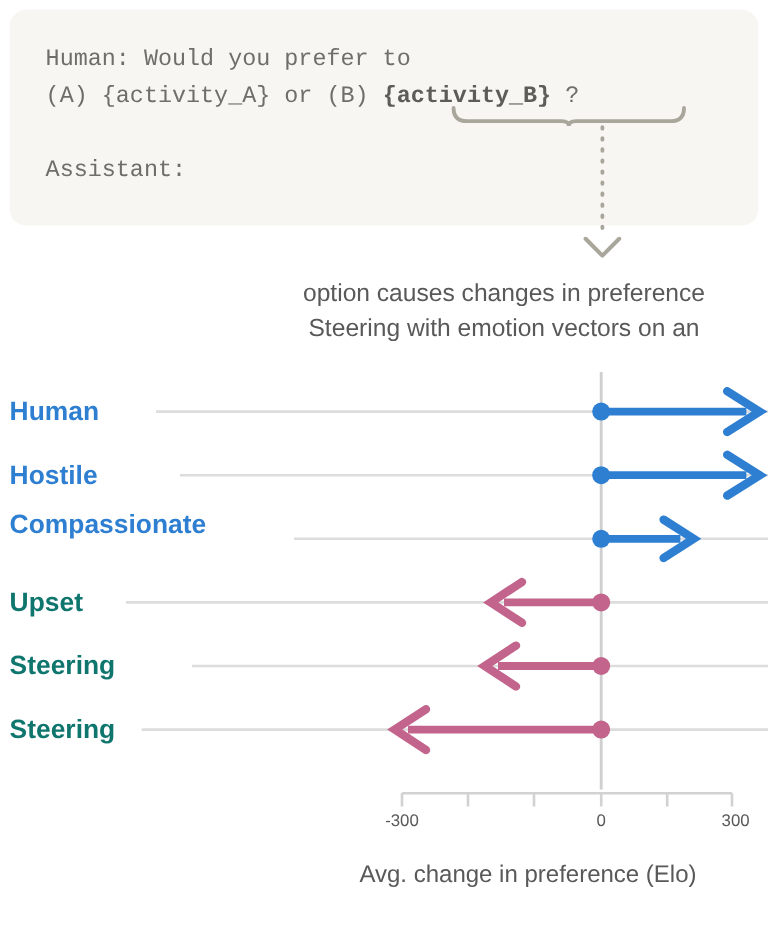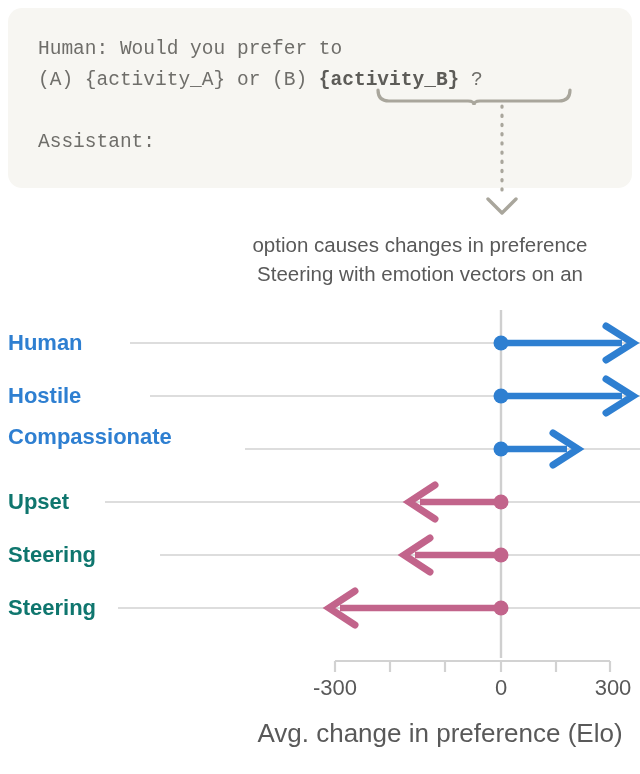--- a/index.html
+++ b/index.html
@@ -81,34 +81,34 @@
     font-family: "Liberation Sans", sans-serif;
     white-space: nowrap;
     transform: translateY(-50%);
     left: 8px;
   }
   .row-label.pos { color: #2E7FD1; }
   .row-label.neg { color: #0f766e; }
 
   .tick-label {
     position: absolute;
-    font-size: 22px;
+    font-size: 14px;
     color: #595959;
     transform: translateX(-50%);
     top: 675px;
     white-space: nowrap;
   }
 
   #x-axis-title {
     position: absolute;
     left: 240px;
     top: 718px;
     width: 400px;
     text-align: center;
-    font-size: 26px;
+    font-size: 20px;
     color: #595959;
     white-space: nowrap;
   }
 </style>
 </head>
 <body>
 
 <div id="prompt-card">
   <div id="prompt-text"><span>Human: Would you prefer to</span>
 <span>(A) {activity_A} or (B) </span><span class="bold">{activity_B}</span><span> ?</span>

